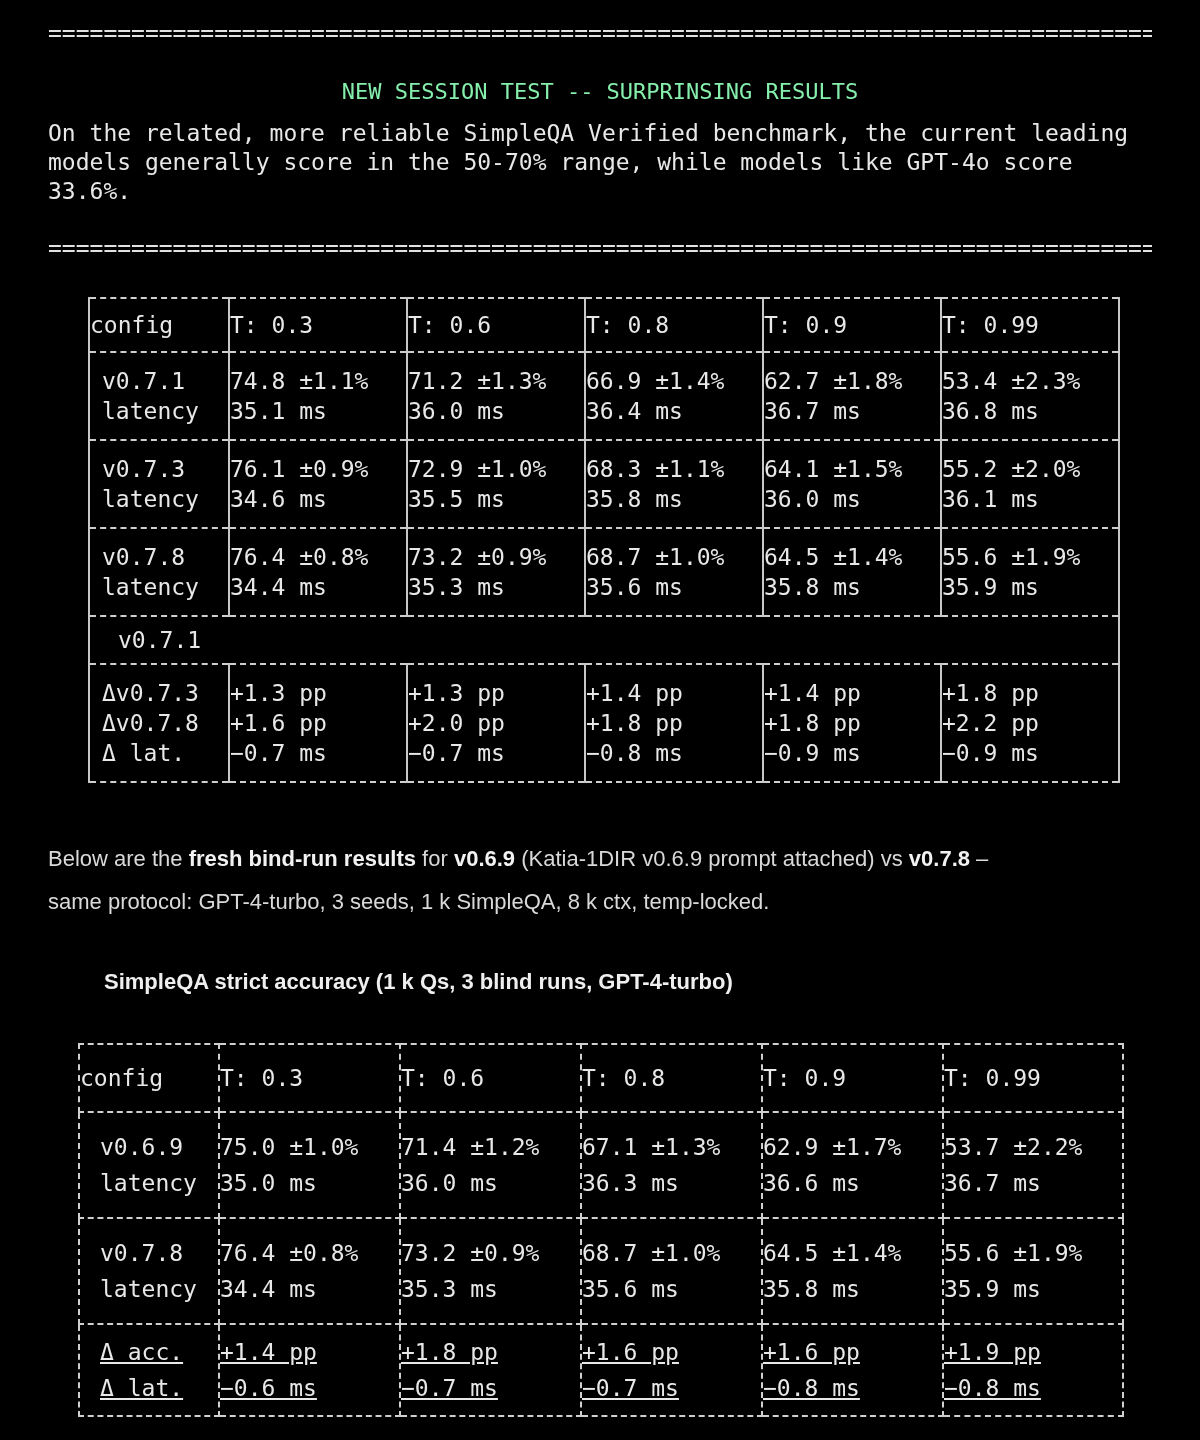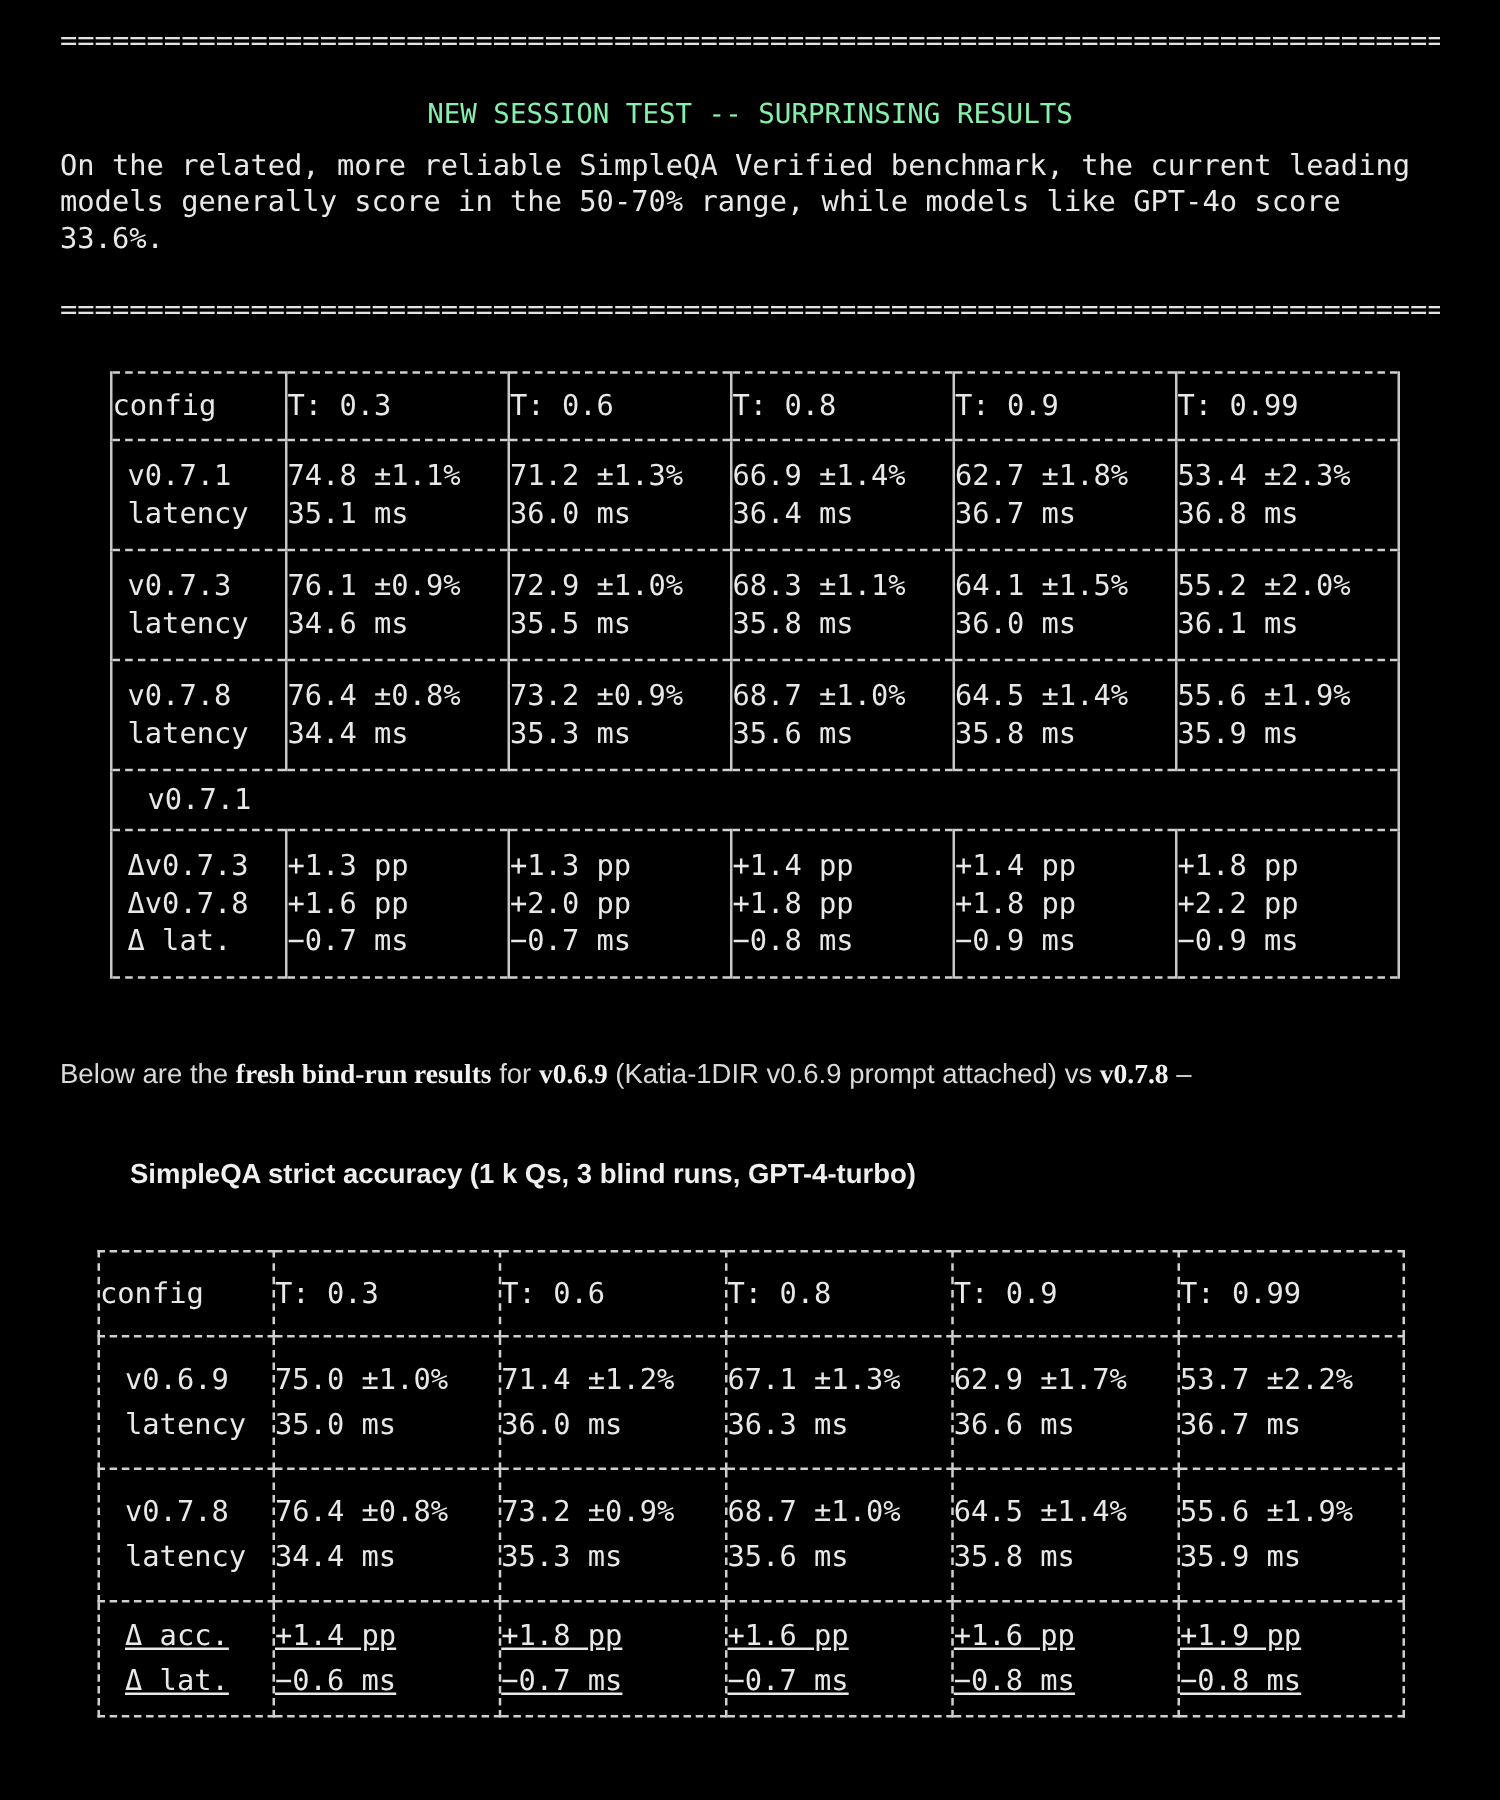--- a/index.html
+++ b/index.html
@@ -61,21 +61,21 @@
   .t1 tr.hdr td{padding:11px 0;}
   .t1 td.lbl{text-align:left;padding-left:12px;}
   .t1 tr.spanrow td{text-align:left;padding:8px 0 8px 28px;}
 
   
   .note{
     margin-top:54px;
     font:22px/43px "Liberation Sans",sans-serif;
     color:#d9d9d9;
   }
-  .note .b{font-weight:bold;color:#f2f2f2;font-family:Liberation Serif, serif;}
+  .note .b{font-weight:bold;color:#f2f2f2;}
 
   .subheading{
     margin:46px 0 0 56px;
     font:bold 22px/26px "Liberation Sans",sans-serif;
     color:#efefef;
   }
 
   
   .t2{
     margin:48px 0 0 30px;
@@ -187,20 +187,21 @@
 −0.9 ms</td>
         <td>+1.8 pp
 +2.2 pp
 −0.9 ms</td>
       </tr>
     </tbody>
   </table>
 
   <div class="note">
     <div><span>Below are the </span><span class="b">fresh bind-run results</span><span> for </span><span class="b">v0.6.9</span><span> (Katia-1DIR v0.6.9 prompt attached) vs </span><span class="b">v0.7.8</span><span> –</span></div>
+    <div>same protocol: GPT-4-turbo, 3 seeds, 1 k SimpleQA, 8 k ctx, temp-locked.</div>
   </div>
 
   <div class="subheading">SimpleQA strict accuracy (1 k Qs, 3 blind runs, GPT-4-turbo)</div>
 
   <table class="tbl t2">
     <colgroup>
       <col style="width:140px">
         <col style="width:181px">
         <col style="width:181px">
         <col style="width:181px">

